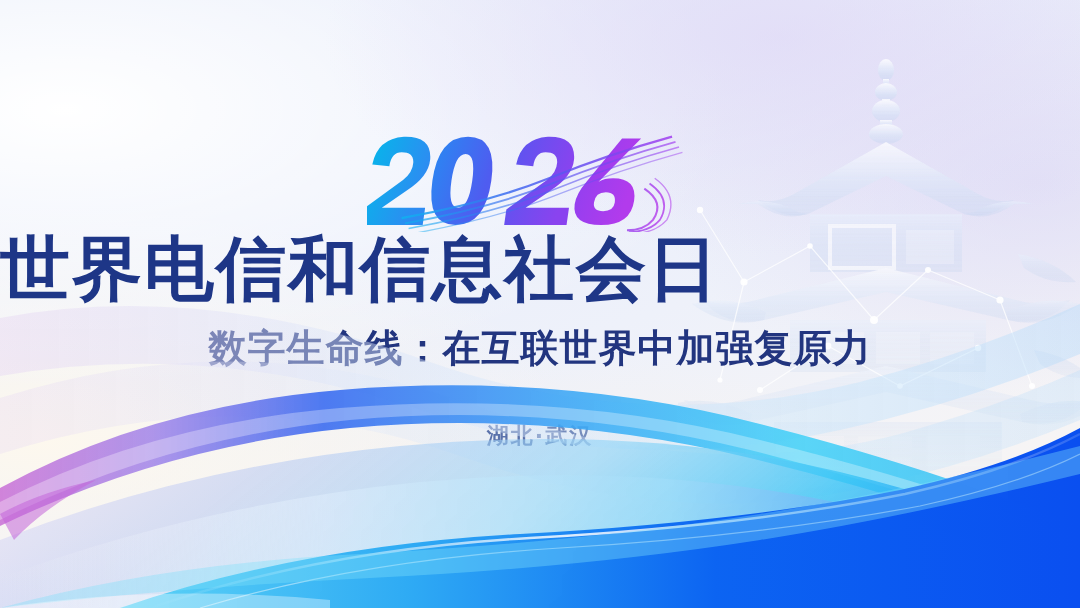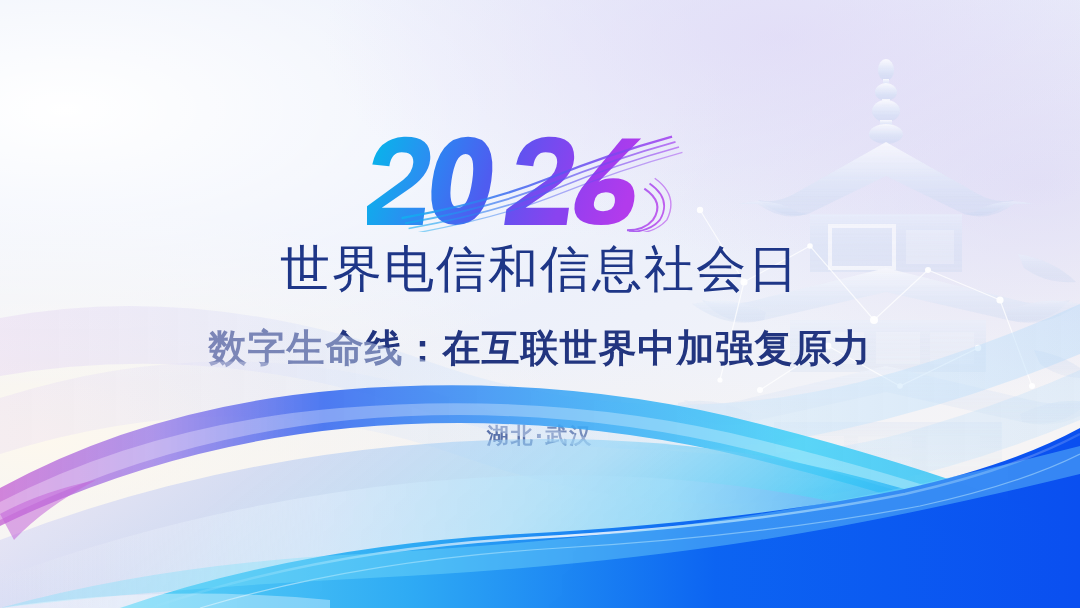--- a/index.html
+++ b/index.html
@@ -45,23 +45,22 @@
 
   .logo-2026{
     position:absolute;left:0;right:0;top:128px;
     display:flex;justify-content:center;align-items:center;
     height:104px;
   }
   .logo-2026 svg{display:block;height:104px;}
 
   .main-title{
     position:absolute;left:0;right:0;top:231px;
-    text-align:center;
-    font-size:50px;line-height:76px;
-    font-weight:400;
+    font-size:70px;line-height:76px;
+    font-weight:700;
     color:#1e3687;
     letter-spacing:2px;
     white-space:nowrap;
   }
   .sub-title{
     position:absolute;left:0;right:0;top:324px;
     text-align:center;
     font-size:38px;line-height:48px;
     font-weight:700;
     color:#22357f;

